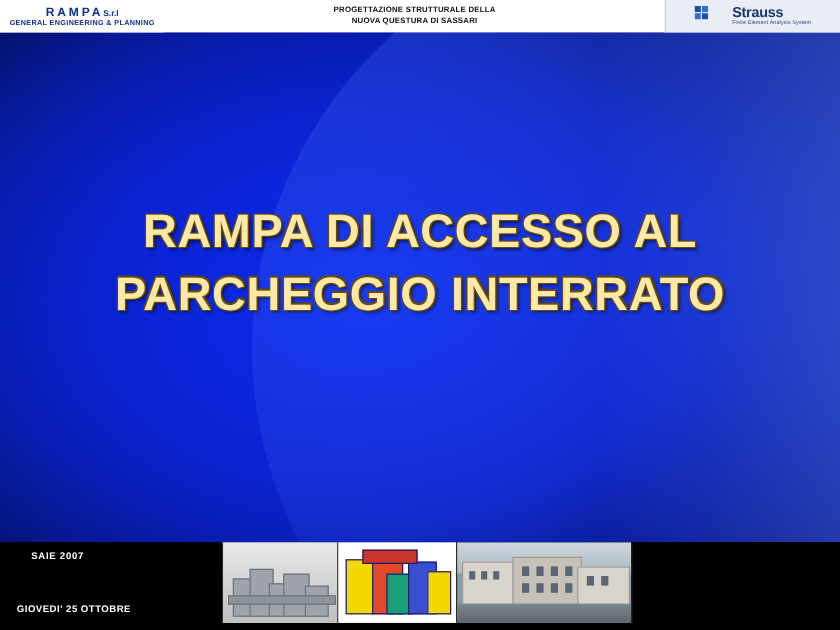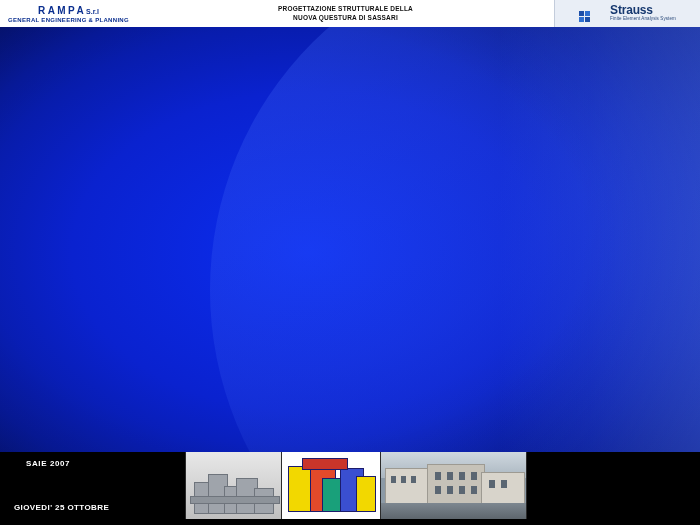--- a/index.html
+++ b/index.html
@@ -115,21 +115,21 @@
   .logo-right {
     width: 145px;
     background: #e9eef6;
     display: flex;
     align-items: center;
     justify-content: center;
     border-left: 1px solid #c3ccdb;
   }
   .strauss {
     display: flex;
-    align-items: flex-end;
+    align-items: flex-start;
     gap: 20px;
   }
   .strauss .mark {
     width: 11px; height: 11px;
     display: grid;
     grid-template-columns: 5px 5px;
     grid-template-rows: 5px 5px;
     gap: 1px;
   }
   .strauss .mark i {
@@ -308,20 +308,22 @@
         </div>
         <div class="txt">
           <div class="name">Strauss</div>
           <div class="tag">Finite Element Analysis System</div>
         </div>
       </div>
     </div>
   </div>
 
   <div class="title-block">
+    <div class="title-line">RAMPA DI ACCESSO AL</div>
+    <div class="title-line">PARCHEGGIO INTERRATO</div>
   </div>
 
   <div class="footer">
 
     <div class="footer-text">
       <div class="f1">SAIE 2007</div>
       <div class="f2">GIOVEDI' 25 OTTOBRE</div>
     </div>
 
     <div class="thumb thumb-model">

